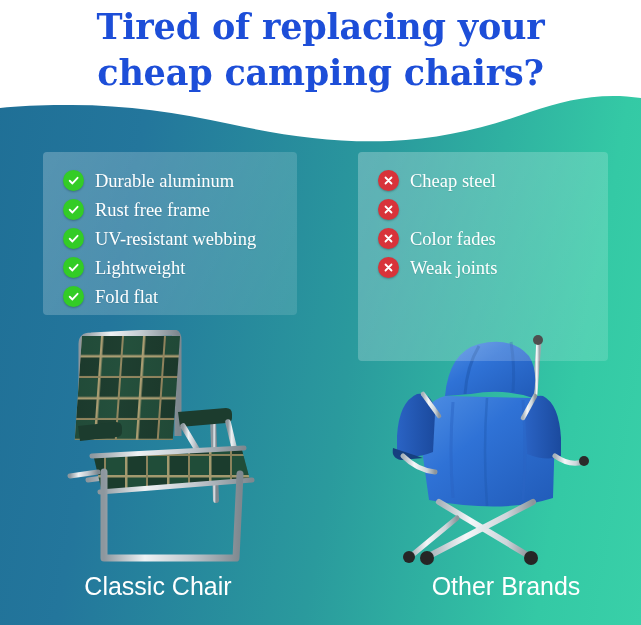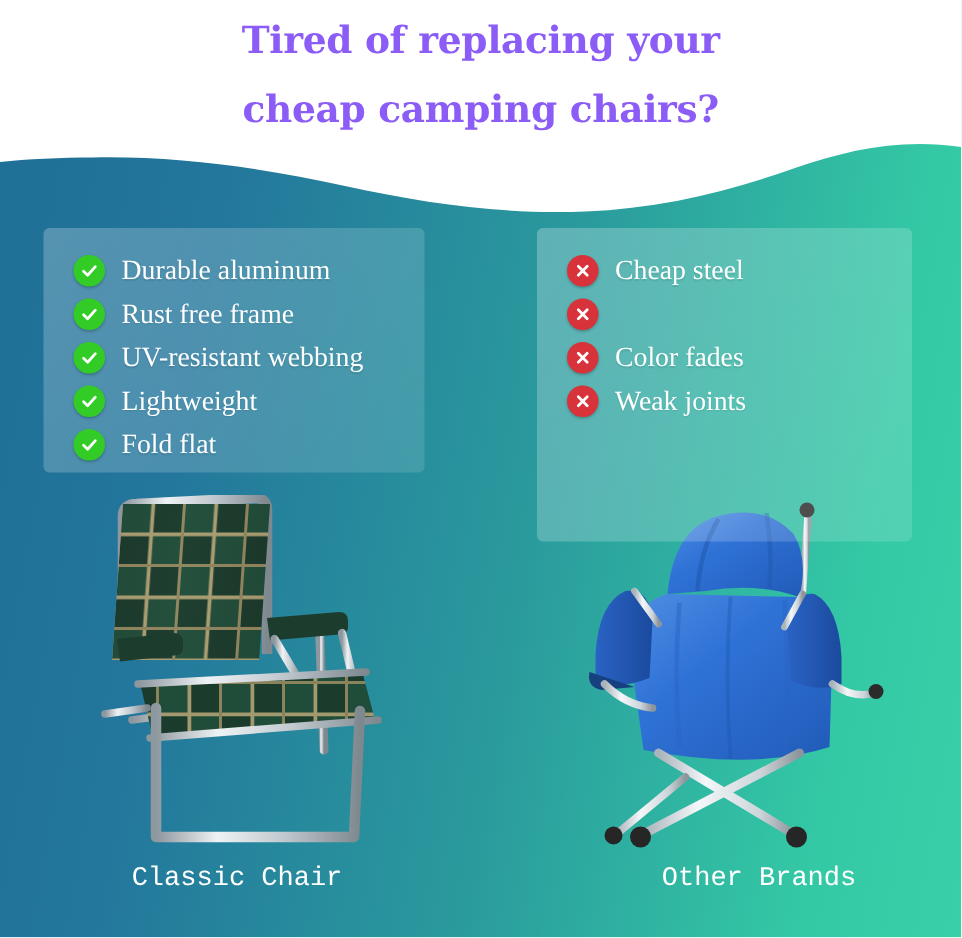--- a/index.html
+++ b/index.html
@@ -40,37 +40,37 @@
     left:0; top:4px;
     width:641px;
     text-align:center;
     z-index:6;
     pointer-events:none;
   }
   .heading .line {
     display:block;
     font-family:"DejaVu Serif", serif;
     font-weight:700;
-    font-size:25px;
+    font-size:35px;
     line-height:46px;
     letter-spacing:-0.2px;
-    color:#8b5cf6;
+    color:#1d4ed8;
     white-space:nowrap;
   }
 
   
   .panel {
     position:absolute;
     top:152px;
     border-radius:4px;
     padding:14px 10px 12px 10px;
     z-index:5;
   }
   .panel-pros {
-    left:29px;
+    left:43px;
     width:254px;
     height:163px;
     background:linear-gradient(120deg, rgba(255,255,255,0.24), rgba(255,255,255,0.12));
   }
   .panel-cons {
     left:358px;
     width:250px;
     height:209px;
     background:linear-gradient(120deg, rgba(255,255,255,0.26), rgba(255,255,255,0.14));
   }
@@ -111,22 +111,22 @@
   }
   .photo-classic { left:64px;  top:330px; width:250px; height:238px; }
   .photo-other   { left:383px; top:330px; width:228px; height:238px; }
   .photo svg { display:block; width:100%; height:100%; }
 
   
   .caption {
     position:absolute;
     top:571px;
     z-index:6;
-    font-family:Liberation Mono, monospace;
-    font-size:18px;
+    font-family:Liberation Sans, sans-serif;
+    font-size:25px;
     line-height:30px;
     color:#ffffff;
     text-align:center;
     white-space:nowrap;
   }
   .caption-left  { left:38px;  width:240px; }
   .caption-right { left:386px; width:240px; }
 </style>
 </head>
 <body>

